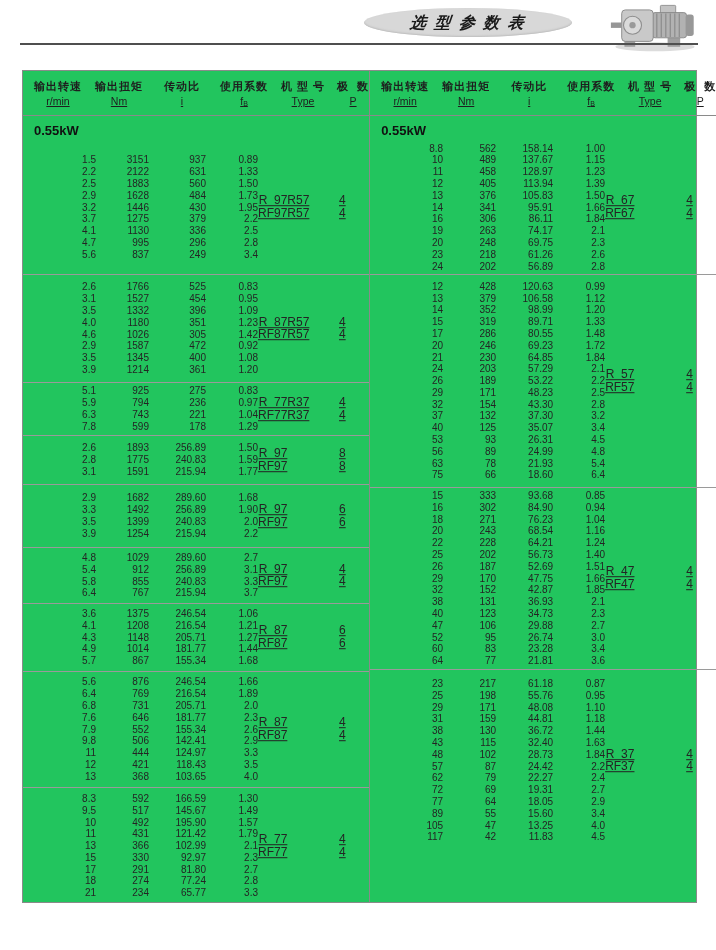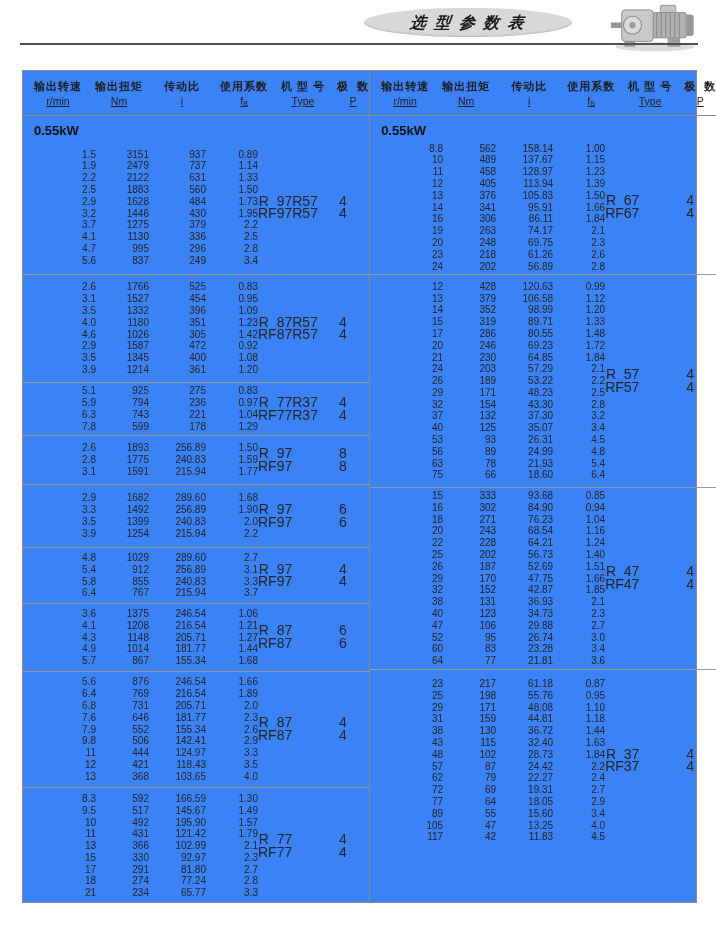--- a/index.html
+++ b/index.html
@@ -21,21 +21,21 @@
     letter-spacing:2px; color:#1a1a1a; transform:skewX(-6deg);
   }
   .motor { position:absolute; right:16px; top:0px; width:90px; height:54px; }
   .rule {
     position:absolute; left:20px; top:43px; width:678px; height:2px;
     background:#4f4f4f;
   }
   
   .table {
     position:absolute; left:22px; top:70px; width:675px; height:833px;
-    border:1px solid #8a8a8a; display:flex; background:#3b82f6;
+    border:1px solid #8a8a8a; display:flex; background:#22c55e;
   }
   .half { flex:1 1 50%; position:relative; }
   .half.left { border-right:1px solid #8a8a8a; }
   .thead {
     height:45px; border-bottom:1px solid #8a8a8a;
     display:grid; grid-template-columns:70px 52px 74px 50px 68px 1fr;
     align-content:center; row-gap:1px;
   }
   .hc { text-align:center; }
   .h1 { font-size:11px; font-weight:bold; letter-spacing:1px; color:#1e1e1e; white-space:pre; }
@@ -45,21 +45,21 @@
   .block { display:flex; flex-direction:column; justify-content:center; overflow:hidden;text-align:right; }
   .block + .block { border-top:1px solid #9a9a9a; }
   .rows { position:relative; }
   .row {
     display:grid; grid-template-columns:50px 53px 57px 52px;
     padding-left:23px; line-height:11.8px; height:11.8px;
     font-size:10px; white-space:nowrap; color:#242424;
   }
   .typ, .pol {
     position:absolute; top:50%; transform:translateY(-50%);
-    white-space:pre; font-size:14px; line-height:12.8px; color:#242424;
+    white-space:pre; font-size:12px; line-height:12.8px; color:#242424;text-decoration:underline;
   }
   .typ { left:235px; }
   .pol { left:316px; }
   
   .lb1{height:133px}.lb2{height:108px}.lb3{height:53px}.lb4{height:49px}.lb5{height:63px}
   .lb6{height:56px}.lb7{height:68px}.lb8{height:116px}.lb9{height:117px}
   .rb1{height:133px}.rb2{height:213px}.rb3{height:182px}
   .rb4{height:235px; justify-content:flex-start; padding-top:8px;}
 </style>
 </head>
@@ -128,26 +128,20 @@
       <div class="power">0.55kW</div>
       <section class="block lb1">
           <div class="rows">
             <div class="row">
               <div class="cell">1.5</div>
               <div class="cell">3151</div>
               <div class="cell">937</div>
               <div class="cell">0.89</div>
             </div>
             <div class="row">
-              <div class="cell">1.9</div>
-              <div class="cell">2479</div>
-              <div class="cell">737</div>
-              <div class="cell">1.14</div>
-            </div>
-            <div class="row">
               <div class="cell">2.2</div>
               <div class="cell">2122</div>
               <div class="cell">631</div>
               <div class="cell">1.33</div>
             </div>
             <div class="row">
               <div class="cell">2.5</div>
               <div class="cell">1883</div>
               <div class="cell">560</div>
               <div class="cell">1.50</div>

